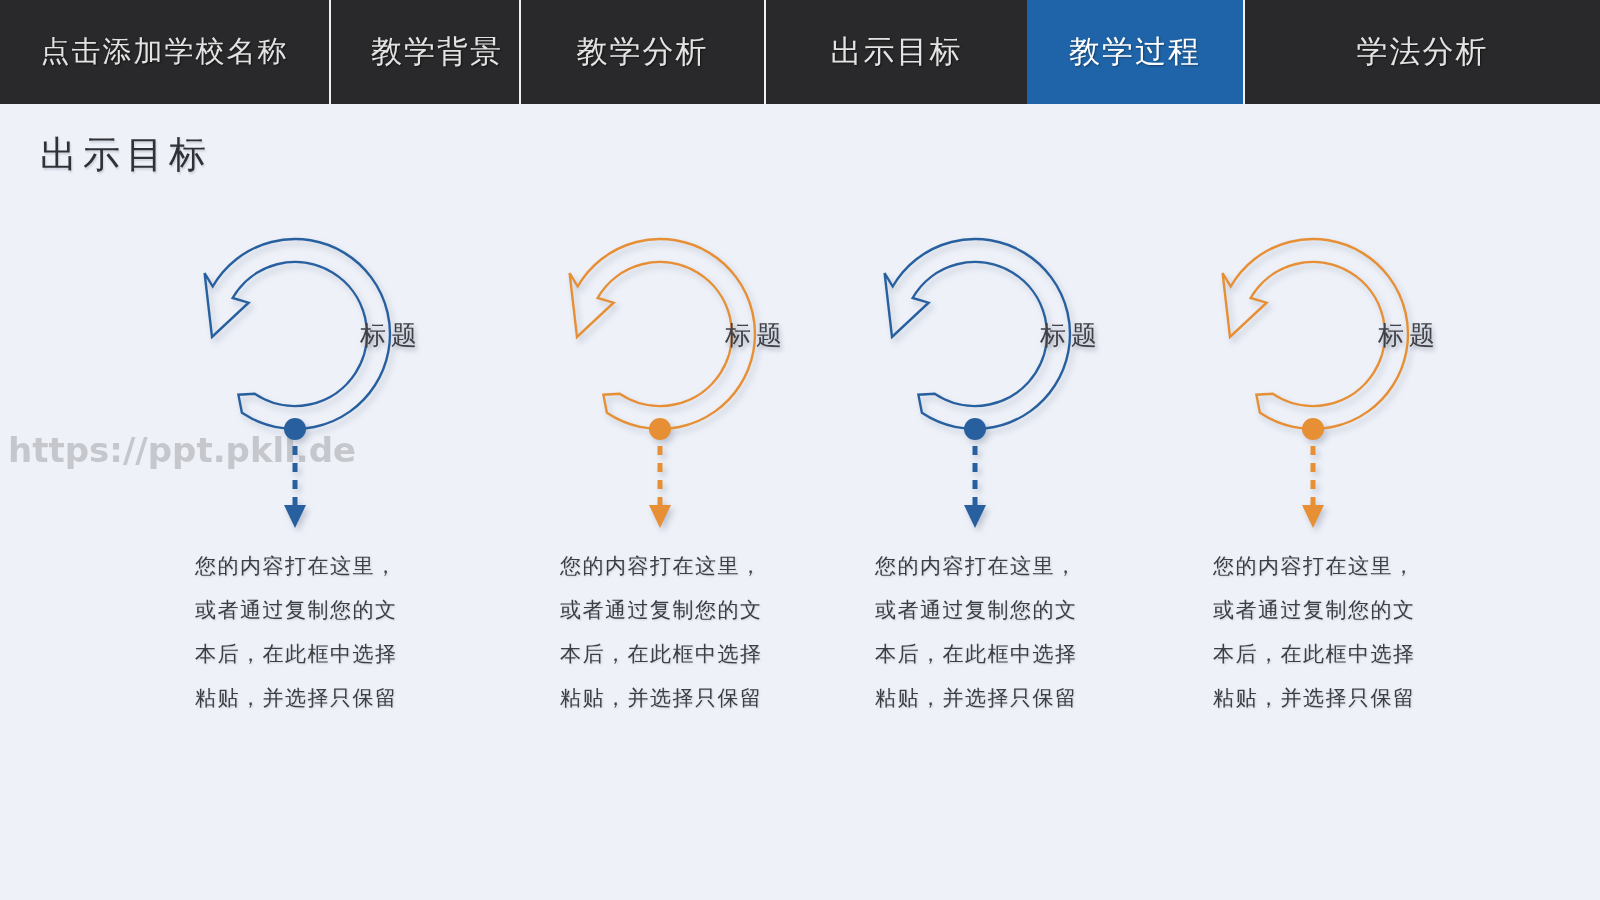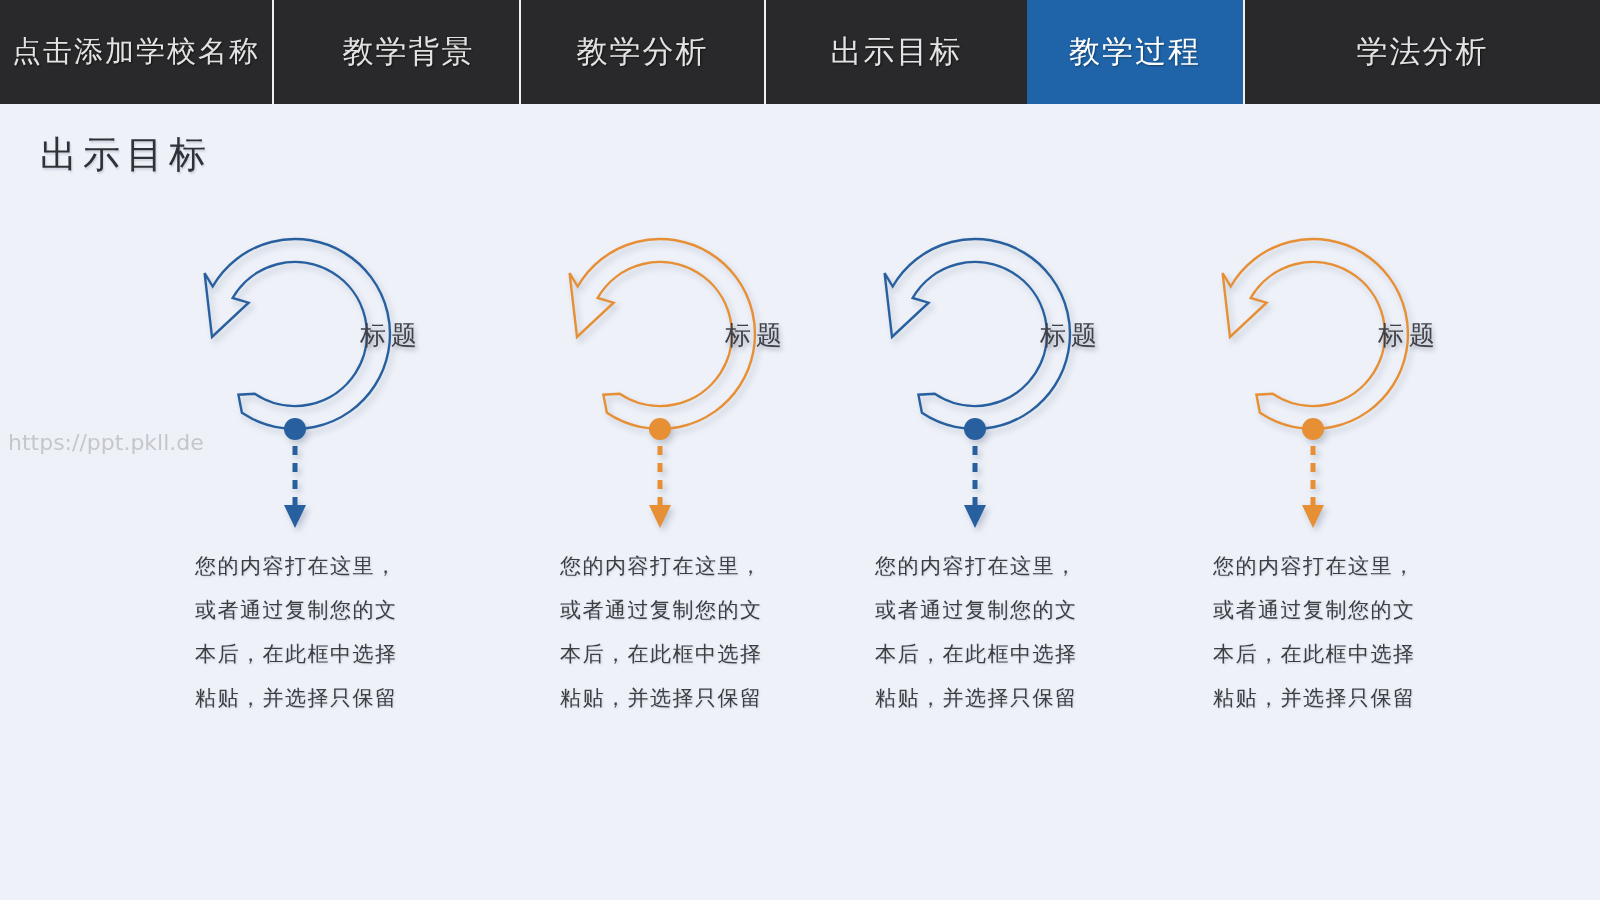--- a/index.html
+++ b/index.html
@@ -20,37 +20,37 @@
     display:flex;background:var(--nav-bg);z-index:5;
   }
   .tab{
     display:flex;align-items:center;justify-content:center;
     height:104px;color:var(--tab-text);
     font-family:"Liberation Serif","DejaVu Serif",serif;
     font-size:31px;letter-spacing:2px;cursor:pointer;
     text-shadow:1px 1px 2px rgba(0,0,0,.55);
     border-right:2px solid var(--nav-divider);
   }
-  .tab:nth-child(1){width:274px;font-size:29px;}
-  .tab:nth-child(2){width:247px;padding-left:24px;}
+  .tab:nth-child(1){width:331px;font-size:29px;}
+  .tab:nth-child(2){width:190px;padding-left:24px;}
   .tab:nth-child(3){width:245px;}
   .tab:nth-child(4){width:261px;border-right:none;}
   .tab:nth-child(5){width:218px;}
   .tab:nth-child(6){flex:1;border-right:none;}
   .tab.active{background:var(--active-tab);color:var(--tab-text-active);text-shadow:1px 1px 2px rgba(0,0,0,.35);}
   
   .page-title{
     position:absolute;left:40px;top:130px;
     font-size:37px;letter-spacing:6px;color:var(--heading-text);
     text-shadow:1px 2px 2px rgba(120,130,150,.3);
   }
   
   .watermark{
     position:absolute;left:8px;top:430px;z-index:1;
-    font-size:22px;font-weight:400;color:var(--watermark-text);
+    font-size:34px;font-weight:700;color:var(--watermark-text);
   }
   
   .column{position:absolute;top:222px;width:240px;height:520px;z-index:2;}
   .column.c1{left:175px;}
   .column.c2{left:540px;}
   .column.c3{left:855px;}
   .column.c4{left:1193px;}
   .loop-svg{
     position:absolute;left:5px;top:0;
     filter:drop-shadow(3px 4px 3px rgba(100,115,140,.35));

